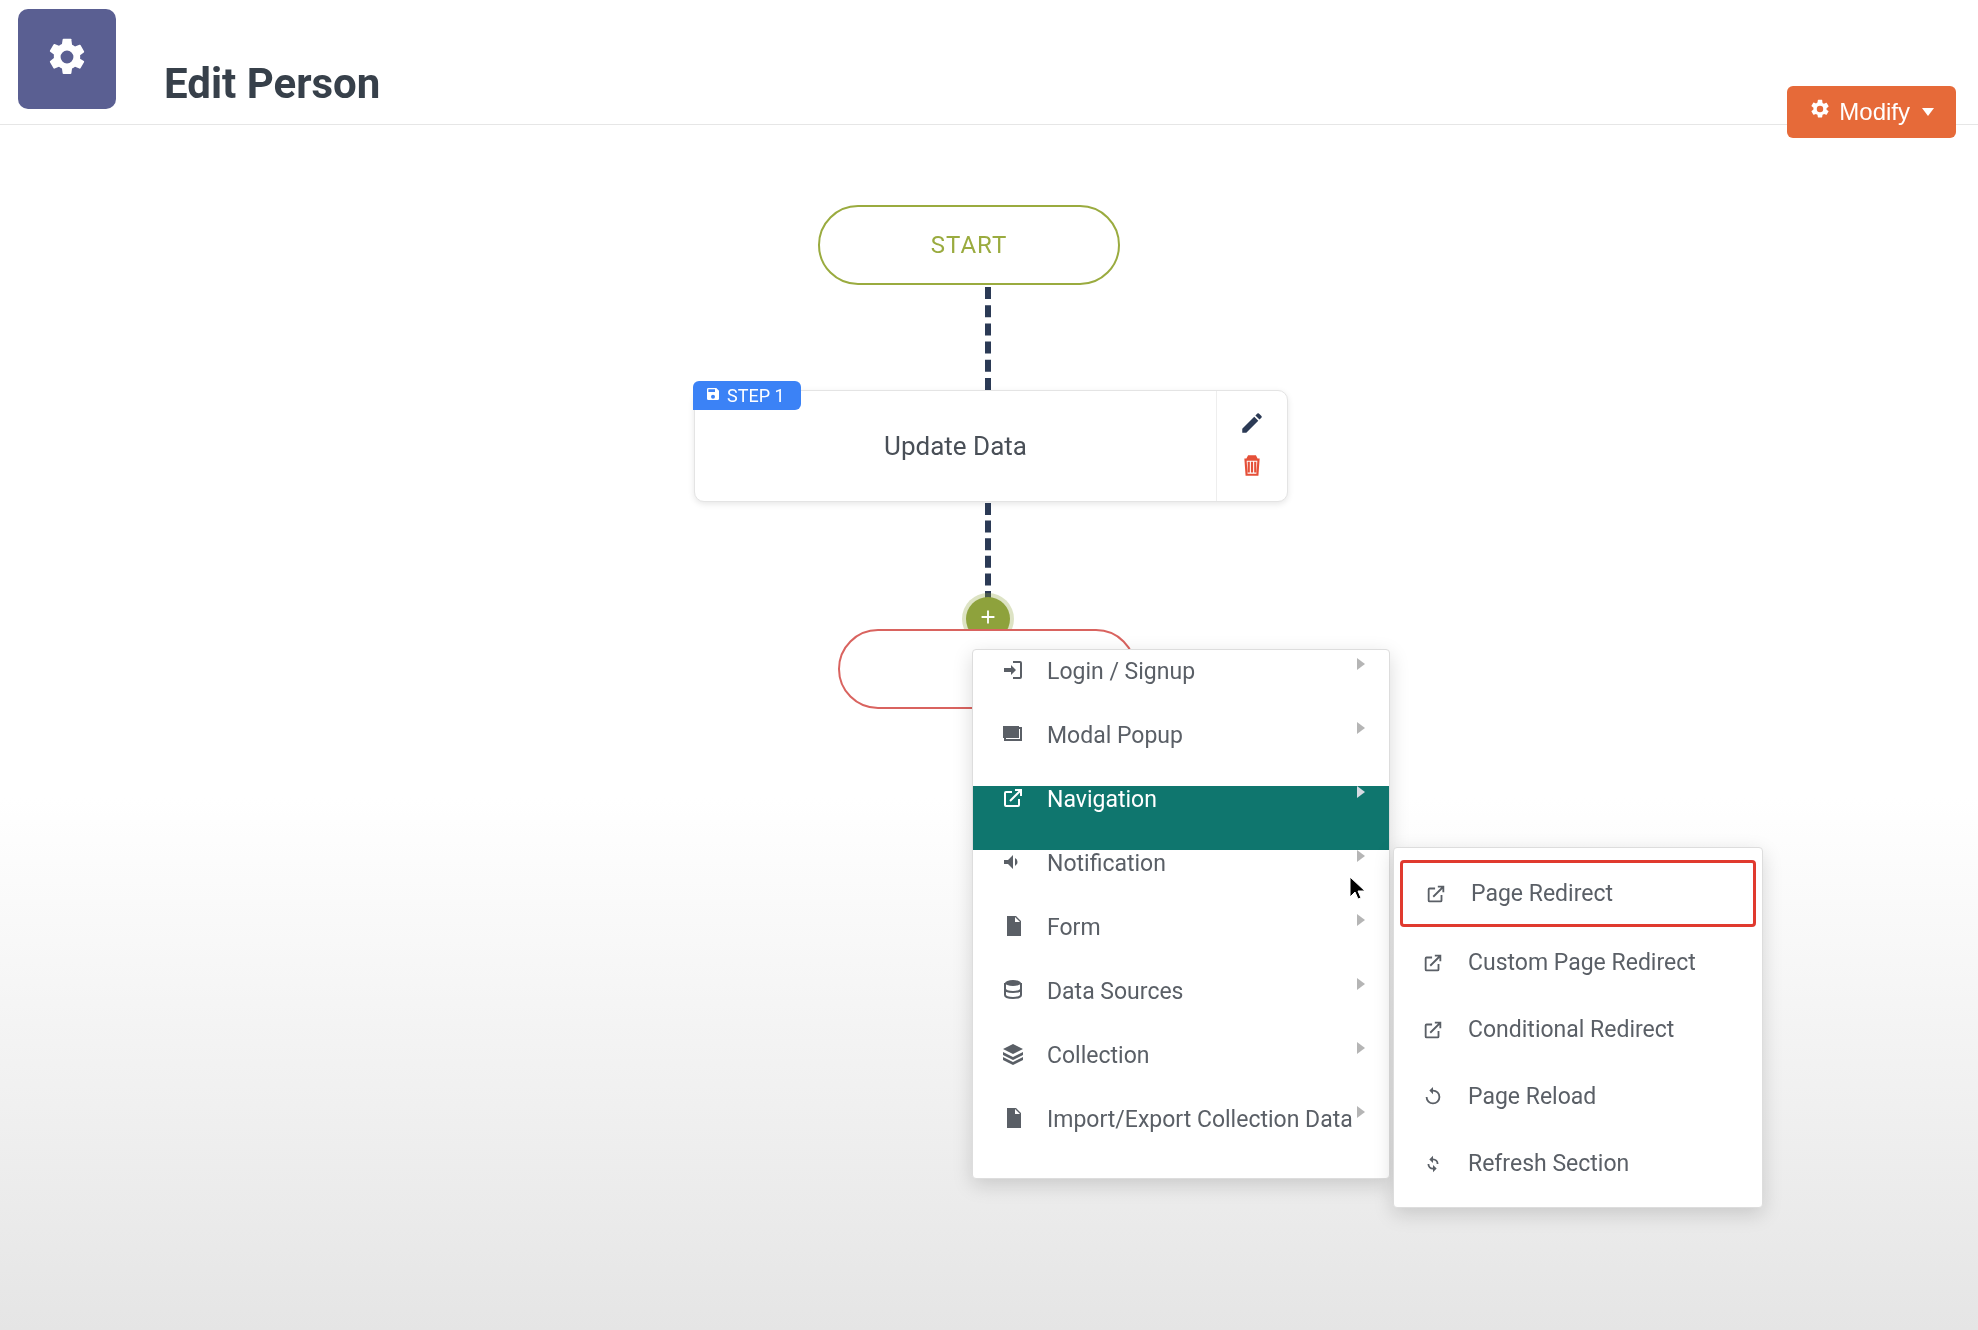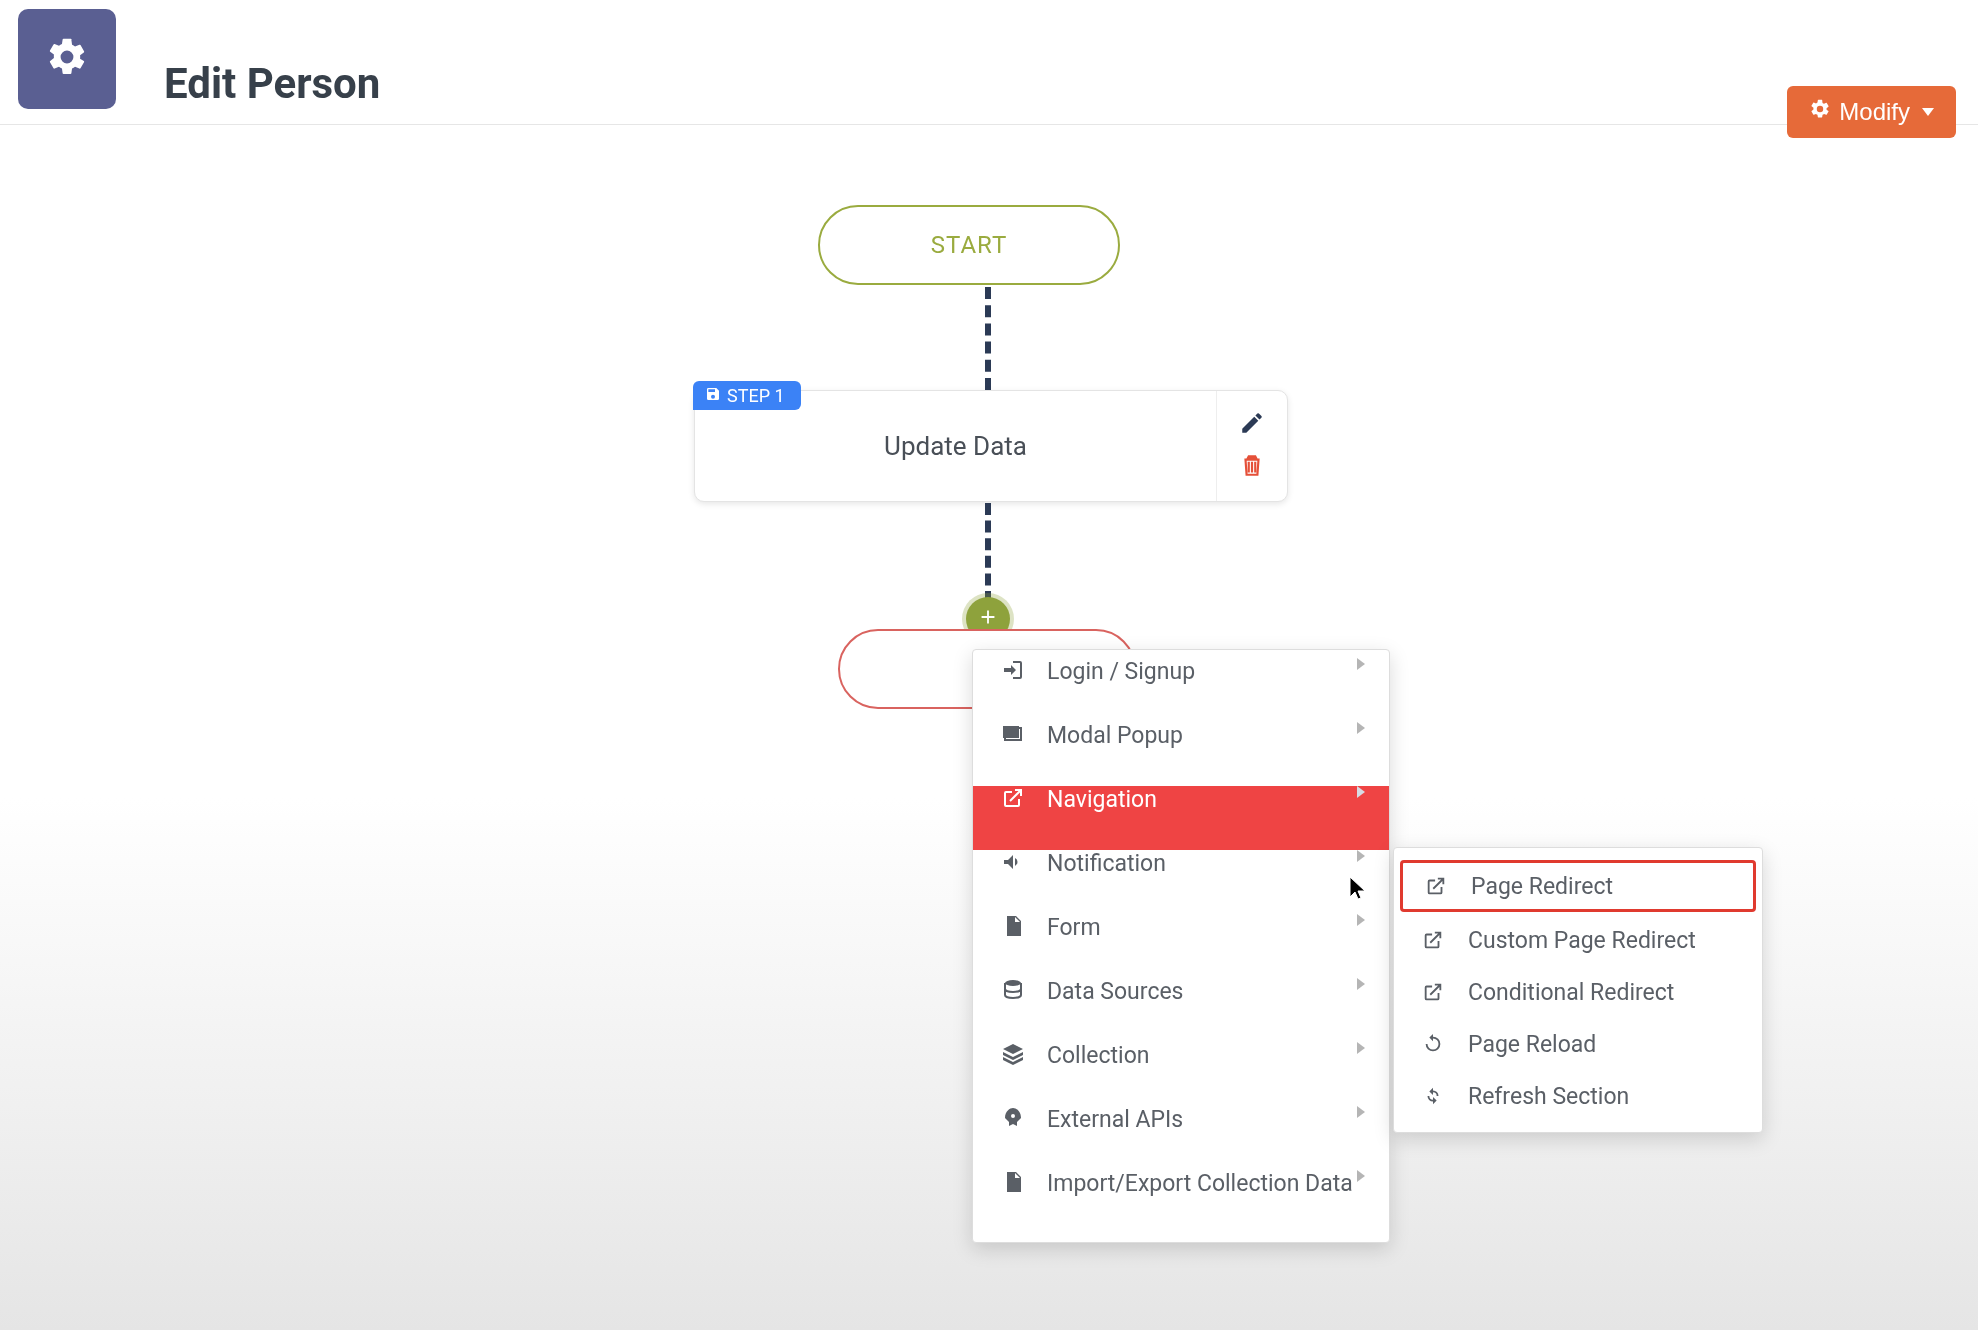--- a/index.html
+++ b/index.html
@@ -169,21 +169,21 @@
     .dropdown-item {
       display: flex; align-items: flex-start;
       height: 64px;
       padding: 0 24px 0 28px;
       color: #5a5f66;
       font-size: 23px;
       cursor: pointer;
       position: relative;
     }
     .dropdown-item.active {
-      background: #ef4444;
+      background: #0f766e;
       color: #fff;
     }
     .dropdown-item.active .menu-icon svg { fill: #fff; }
     .menu-icon { width: 46px; display: flex; justify-content: flex-start; }
     .menu-icon svg { width: 24px; height: 24px; fill: #5a5f66; }
     .menu-label { flex: 1; }
     .submenu-caret {
       width: 0; height: 0;
       border-top: 6px solid transparent;
       border-bottom: 6px solid transparent;
@@ -197,21 +197,21 @@
       left: 1393px; top: 722px;
       width: 370px;
       background: #fff;
       border: 1px solid #ddd;
       border-radius: 4px;
       box-shadow: 0 6px 20px rgba(0,0,0,0.15);
       padding: 10px 0;
     }
     .submenu-item {
       display: flex; align-items: center;
-      height: 52px;
+      height: 67px;
       padding: 0 24px 0 28px;
       color: #5a5f66;
       font-size: 23px;
       cursor: pointer;
     }
     .submenu-item.highlighted {
       border: 3px solid #e03a2f;
       border-radius: 4px;
       margin: 2px 6px;
       padding: 0 18px 0 22px;
@@ -357,29 +357,20 @@
           <svg viewBox="0 0 24 24">
             <path d="M12 2l10 5-10 5L2 7l10-5zm0 13l10-5v3l-10 5-10-5v-3l10 5zm0 5l10-5v3l-10 5-10-5v-3l10 5z"></path>
           </svg>
         </span>
         <span class="menu-label">Collection</span>
         <span class="submenu-caret"></span>
       </div>
       <div class="dropdown-item">
         <span class="menu-icon">
           <svg viewBox="0 0 24 24">
-            <path d="M12 2c3 0 8 3 8 10l-4 4v4l-4-2-4 2v-4l-4-4c0-7 5-10 8-10zm0 6a2 2 0 1 0 2 2 2 2 0 0 0-2-2z"></path>
-          </svg>
-        </span>
-        <span class="menu-label">External APIs</span>
-        <span class="submenu-caret"></span>
-      </div>
-      <div class="dropdown-item">
-        <span class="menu-icon">
-          <svg viewBox="0 0 24 24">
             <path d="M6 2h9l5 5v15H6V2zm8 1v5h5"></path>
           </svg>
         </span>
         <span class="menu-label">Import/Export Collection Data</span>
         <span class="submenu-caret"></span>
       </div>
     </div>
 
   <div class="submenu" id="sub-menu">
       <div class="submenu-item highlighted">

